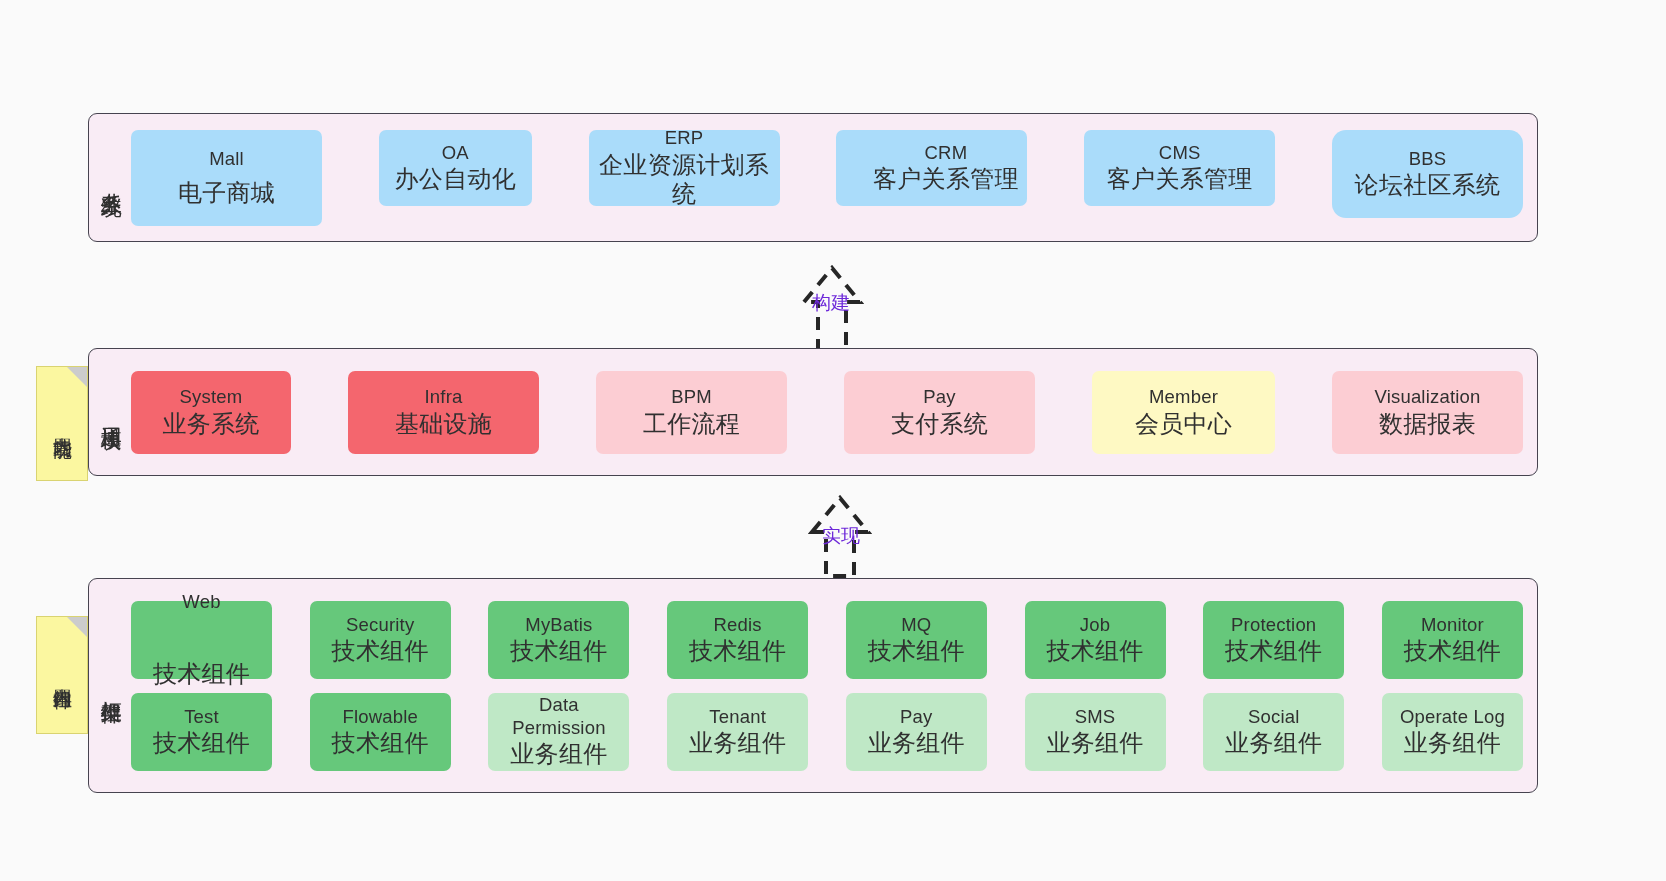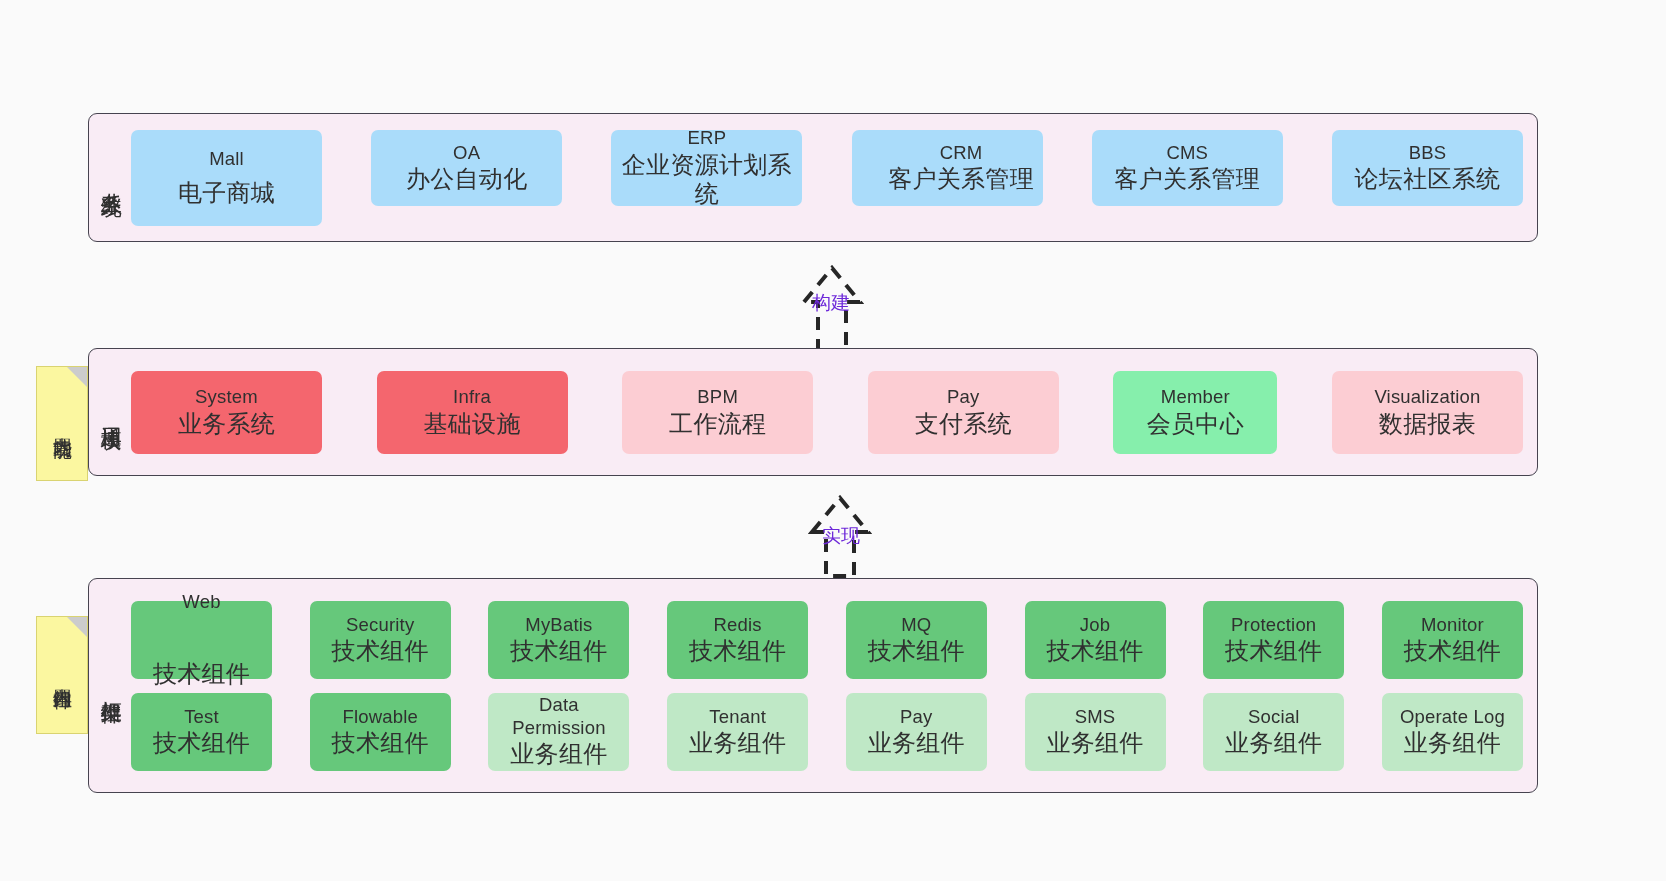--- a/index.html
+++ b/index.html
@@ -137,37 +137,37 @@
 <div id="canvas">
 
   <div class="layer" id="layer-business" style="left:88px; top:113px; width:1450px; height:129px;">
     <div class="layer-title">业务系统</div>
     <div class="layer-body">
       <div class="row" id="row-business">
           <div class="card" style="background: rgb(170, 220, 250); width: 191px; height: 96px; gap: 8px;">
             <div class="en">Mall</div>
             <div class="cn">电子商城</div>
           </div>
-          <div class="card" style="background: rgb(170, 220, 250); width: 191px; height: 76px;">
+          <div class="card" style="background: rgb(170, 220, 250); width: 153px; height: 76px;">
             <div class="en">OA</div>
             <div class="cn">办公自动化</div>
           </div>
           <div class="card" style="background: rgb(170, 220, 250); width: 191px; height: 76px;">
             <div class="en">ERP</div>
             <div class="cn">企业资源计划系统</div>
           </div>
           <div class="card" style="background: rgb(170, 220, 250); width: 191px; height: 76px; padding-left: 34px;">
             <div class="en">CRM</div>
             <div class="cn">客户关系管理</div>
           </div>
           <div class="card" style="background: rgb(170, 220, 250); width: 191px; height: 76px;">
             <div class="en">CMS</div>
             <div class="cn">客户关系管理</div>
           </div>
-          <div class="card" style="background: rgb(170, 220, 250); width: 191px; height: 76px;">
+          <div class="card" style="background: rgb(170, 220, 250); width: 191px; height: 88px; border-radius: 14px;">
             <div class="en">BBS</div>
             <div class="cn">论坛社区系统</div>
           </div>
         </div>
     </div>
   </div>
 
   <div class="arrow" style="left:752px; top:256px; width:160px; height:96px;">
     <svg width="160" height="96" viewBox="0 0 160 96">
       <path d="M 52 46 L 80 12 L 108 46 L 94 46 L 94 94 L 66 94 L 66 46 Z" fill="#fafafa" stroke="#262626" stroke-width="4" stroke-dasharray="13,9" stroke-linejoin="miter"></path>
@@ -177,37 +177,37 @@
 
   <div class="note" style="left:36px; top:366px; width:52px; height:115px;">
     <span class="fold"></span>
     <span class="note-text">内置功能</span>
   </div>
 
   <div class="layer" id="layer-common" style="left:88px; top:348px; width:1450px; height:128px;">
     <div class="layer-title">通用模块</div>
     <div class="layer-body">
       <div class="row" id="row-common">
-          <div class="card" style="background: rgb(244, 102, 110); width: 191px; height: 83px; align-items: center;">
+          <div class="card" style="background: rgb(244, 102, 110); width: 160px; height: 83px; align-items: center;">
             <div class="en">System</div>
             <div class="cn">业务系统</div>
           </div>
           <div class="card" style="background: rgb(244, 102, 110); width: 191px; height: 83px;">
             <div class="en">Infra</div>
             <div class="cn">基础设施</div>
           </div>
           <div class="card" style="background: rgb(252, 205, 211); width: 191px; height: 83px;">
             <div class="en">BPM</div>
             <div class="cn">工作流程</div>
           </div>
           <div class="card" style="background: rgb(252, 205, 211); width: 191px; height: 83px;">
             <div class="en">Pay</div>
             <div class="cn">支付系统</div>
           </div>
-          <div class="card" style="background: #86efac; width: 164px; height: 83px;">
+          <div class="card" style="background: #fef9c3; width: 183px; height: 83px;">
             <div class="en">Member</div>
             <div class="cn">会员中心</div>
           </div>
           <div class="card" style="background: rgb(252, 205, 211); width: 191px; height: 83px;">
             <div class="en">Visualization</div>
             <div class="cn">数据报表</div>
           </div>
         </div>
     </div>
   </div>

